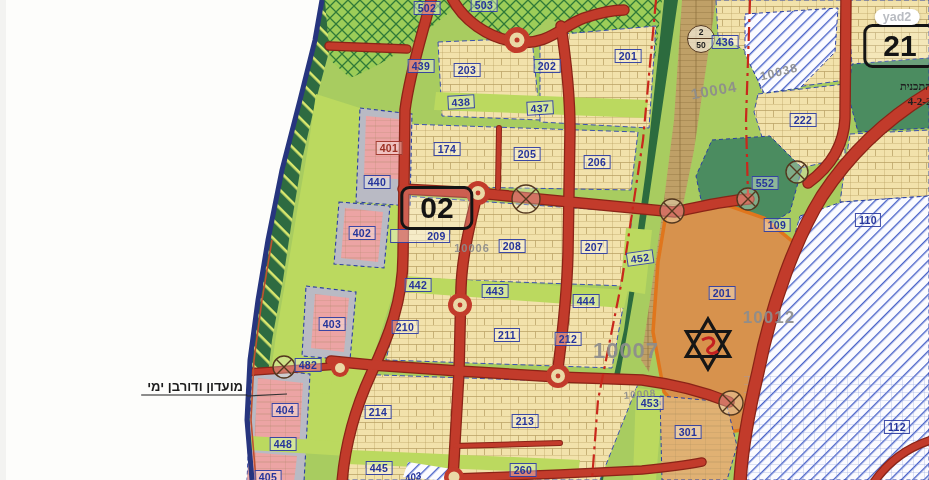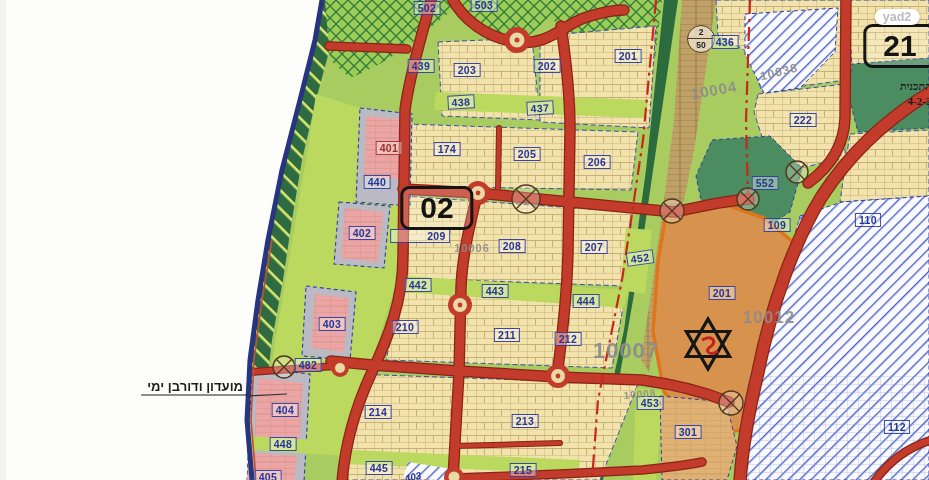--- a/index.html
+++ b/index.html
@@ -294,21 +294,21 @@
       <div class="lbl zone" style="left: 405px; top: 327px; transform: translate(-50%, -50%) rotate(0deg);">210</div>
       <div class="lbl zone" style="left: 507px; top: 335px; transform: translate(-50%, -50%) rotate(0deg);">211</div>
       <div class="lbl zone" style="left: 568px; top: 339px; transform: translate(-50%, -50%) rotate(0deg);">212</div>
       <div class="lbl zone" style="left: 308px; top: 365px; transform: translate(-50%, -50%) rotate(0deg);">482</div>
       <div class="lbl zone" style="left: 285px; top: 410px; transform: translate(-50%, -50%) rotate(0deg);">404</div>
       <div class="lbl zone" style="left: 378px; top: 412px; transform: translate(-50%, -50%) rotate(0deg);">214</div>
       <div class="lbl zone" style="left: 525px; top: 421px; transform: translate(-50%, -50%) rotate(0deg);">213</div>
       <div class="lbl zone" style="left: 283px; top: 444px; transform: translate(-50%, -50%) rotate(0deg);">448</div>
       <div class="lbl zone" style="left: 379px; top: 468px; transform: translate(-50%, -50%) rotate(0deg);">445</div>
       <div class="lbl zone" style="left: 268px; top: 477px; transform: translate(-50%, -50%) rotate(0deg);">405</div>
-      <div class="lbl zone" style="left: 523px; top: 470px; transform: translate(-50%, -50%) rotate(0deg);">215</div>
+      <div class="lbl zone" style="left: 523px; top: 470px; transform: translate(-50%, -50%) rotate(0deg);">260</div>
       <div class="lbl zone" style="left: 650px; top: 403px; transform: translate(-50%, -50%) rotate(0deg);">453</div>
       <div class="lbl zone" style="left: 688px; top: 432px; transform: translate(-50%, -50%) rotate(0deg);">301</div>
       <div class="lbl zone" style="left: 868px; top: 220px; transform: translate(-50%, -50%) rotate(0deg);">110</div>
       <div class="lbl zone" style="left: 897px; top: 427px; transform: translate(-50%, -50%) rotate(0deg);">112</div>
       <div class="lbl zone-plain" style="left: 413px; top: 477px; transform: translate(-50%, -50%) rotate(-14deg);">403</div>
       <div class="lbl plannum" style="left: 714px; top: 90px; font-size: 15px; transform: translate(-50%, -50%) rotate(-10deg);">10004</div>
       <div class="lbl plannum" style="left: 779px; top: 72px; font-size: 12px; transform: translate(-50%, -50%) rotate(-14deg);">10038</div>
       <div class="lbl plannum" style="left: 472px; top: 248px; font-size: 11px; transform: translate(-50%, -50%) rotate(0deg);">10006</div>
       <div class="lbl plannum" style="left: 582px; top: 351px; font-size: 22px; transform: translate(-50%, -50%) rotate(0deg); margin-left: 44px;">10007</div>
       <div class="lbl plannum" style="left: 769px; top: 318px; font-size: 17px; transform: translate(-50%, -50%) rotate(0deg);">10012</div>

